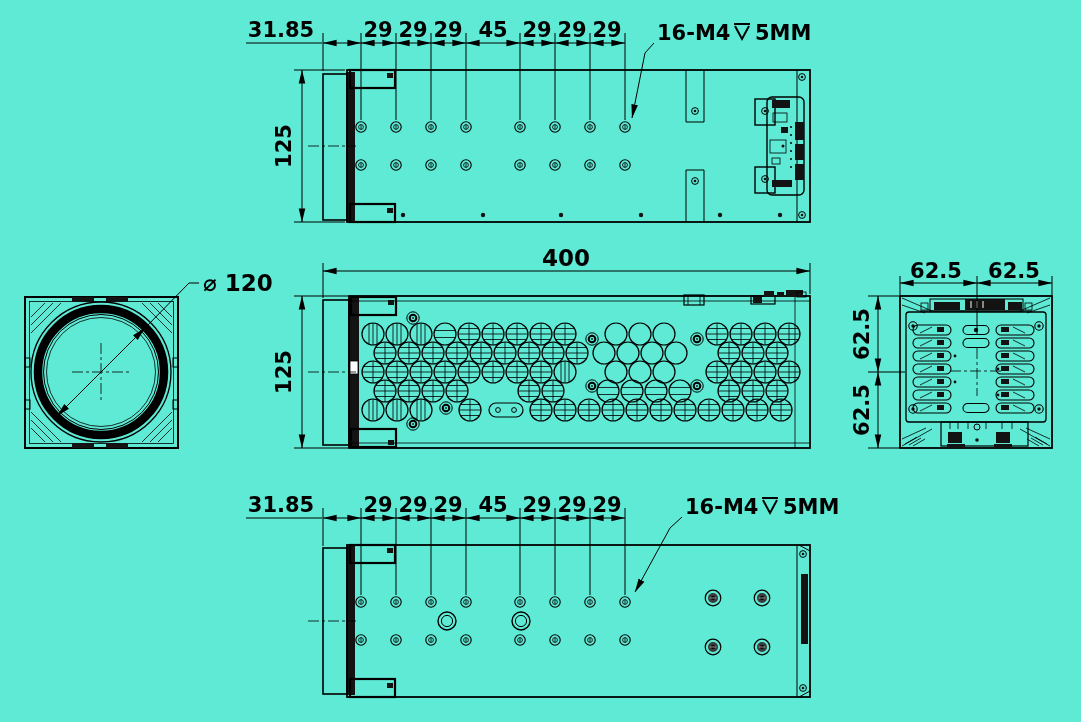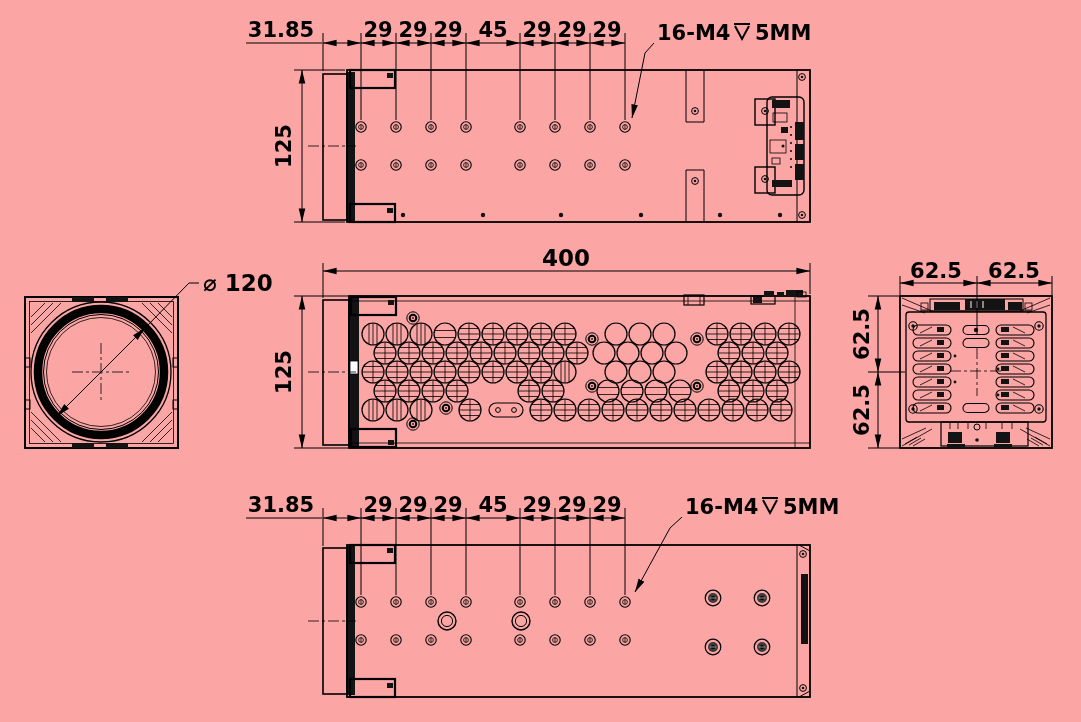--- a/index.html
+++ b/index.html
@@ -1,16 +1,16 @@
 <!DOCTYPE html>
 <html><head>
 <meta charset="utf-8">
 <style>
   html,body{margin:0;padding:0;background:#fff;}
-  .stage{position:relative;width:1081px;height:722px;background:#fca5a5;overflow:hidden;}
+  .stage{position:relative;width:1081px;height:722px;background:#5eead4;overflow:hidden;}
   svg{position:absolute;left:0;top:0;}
   .ln{stroke:#000;fill:none;stroke-linecap:butt;}
   .w08{stroke-width:.8}.w1{stroke-width:1}.w11{stroke-width:1.1}.w12{stroke-width:1.2}
   .w13{stroke-width:1.3}.w14{stroke-width:1.4}.w16{stroke-width:1.6}.w18{stroke-width:1.8}
   .w2{stroke-width:2}.w22{stroke-width:2.2}.w85{stroke-width:8.5}
   .fk{fill:#131313;stroke:none}
   .fg{fill:#3a3a3a;stroke:none}
   .cl{stroke:#000;fill:none;stroke-width:.8;stroke-dasharray:11 3 3 3;}
   .dim{stroke:#000;fill:none;stroke-width:1;}
   .t{font:700 21px "DejaVu Sans","Liberation Sans",sans-serif;fill:#000;}

